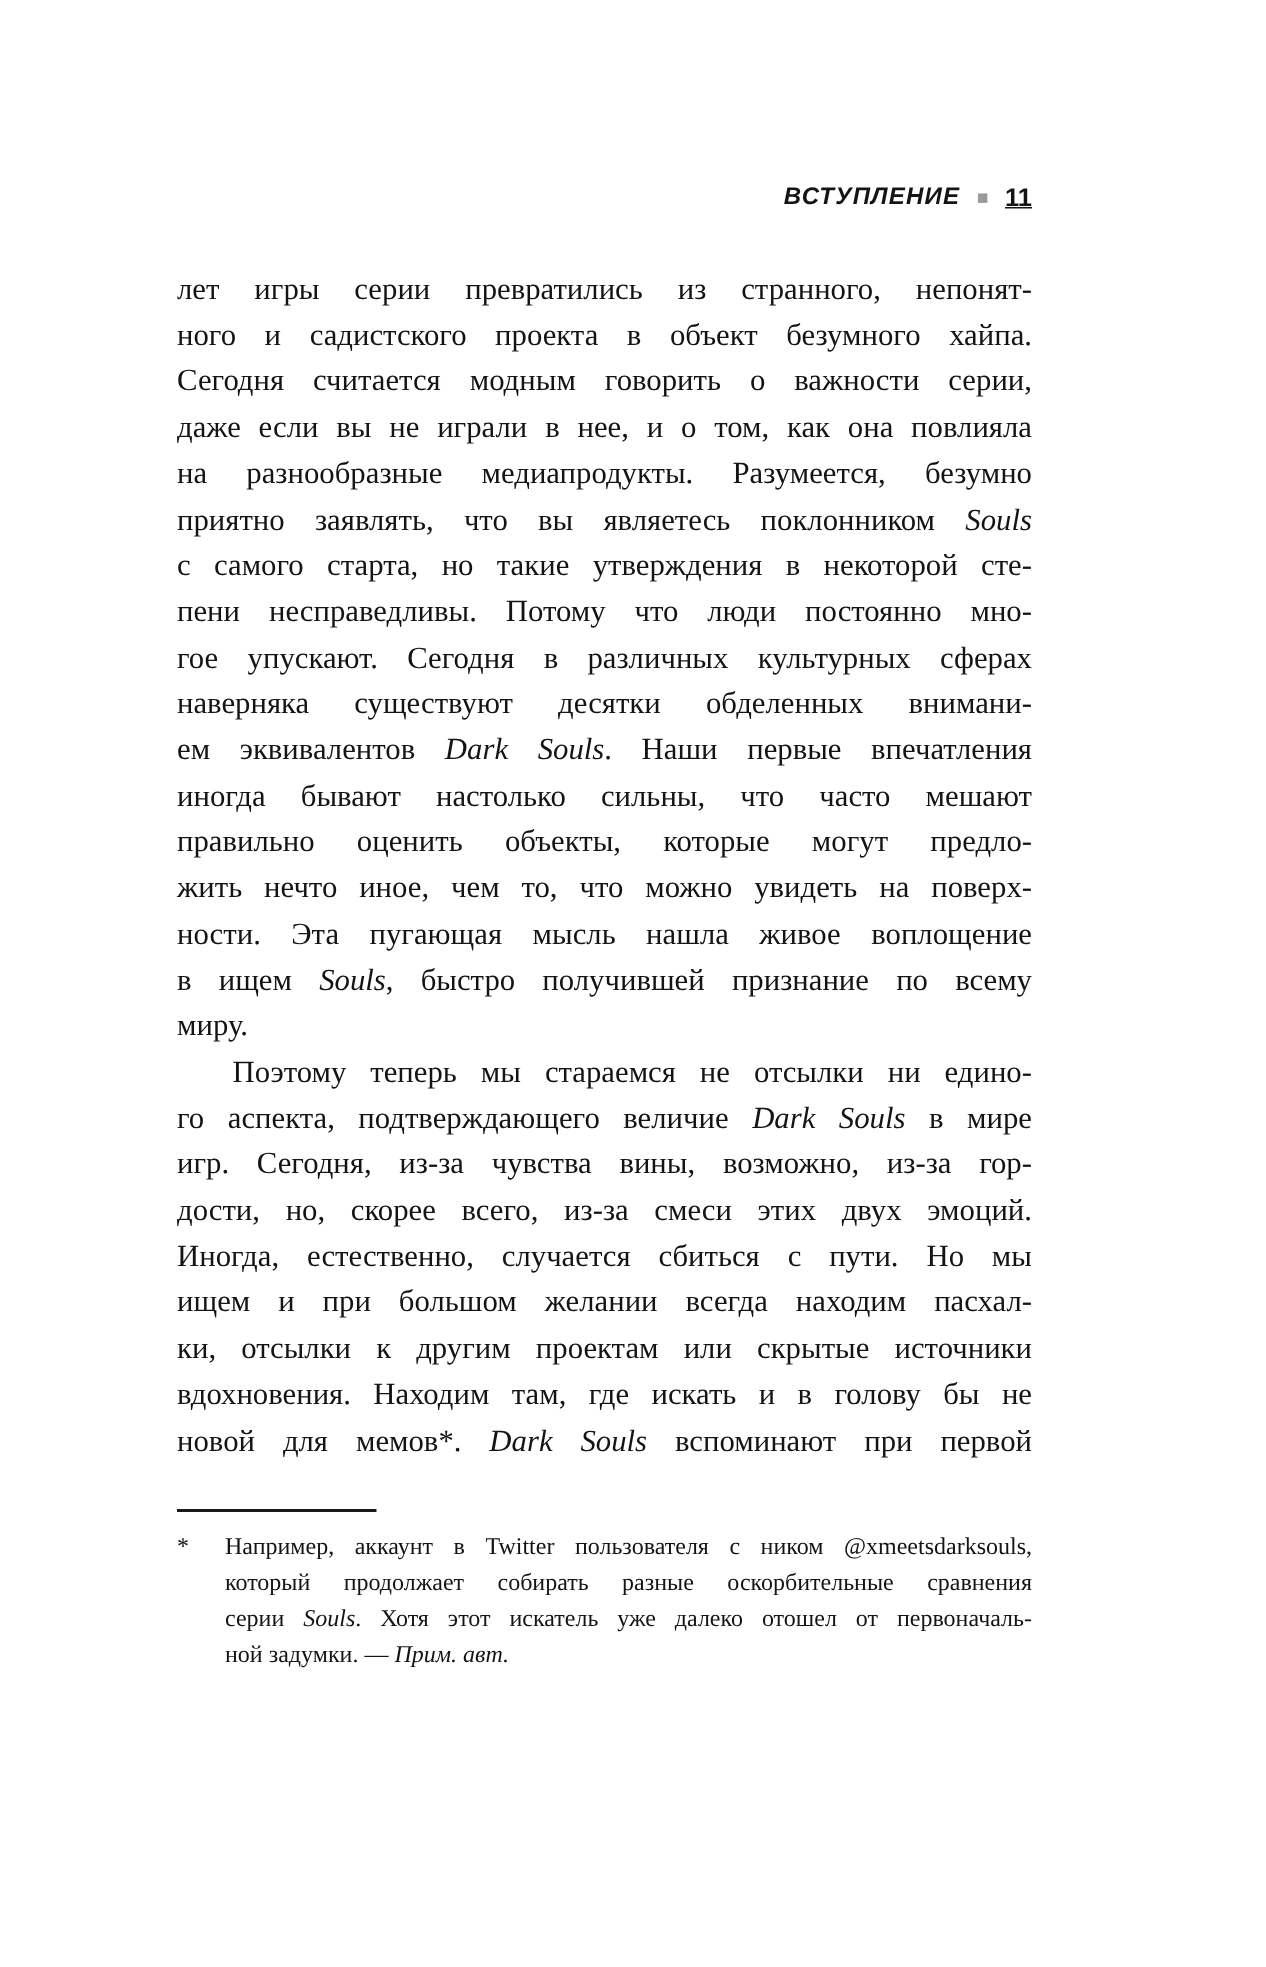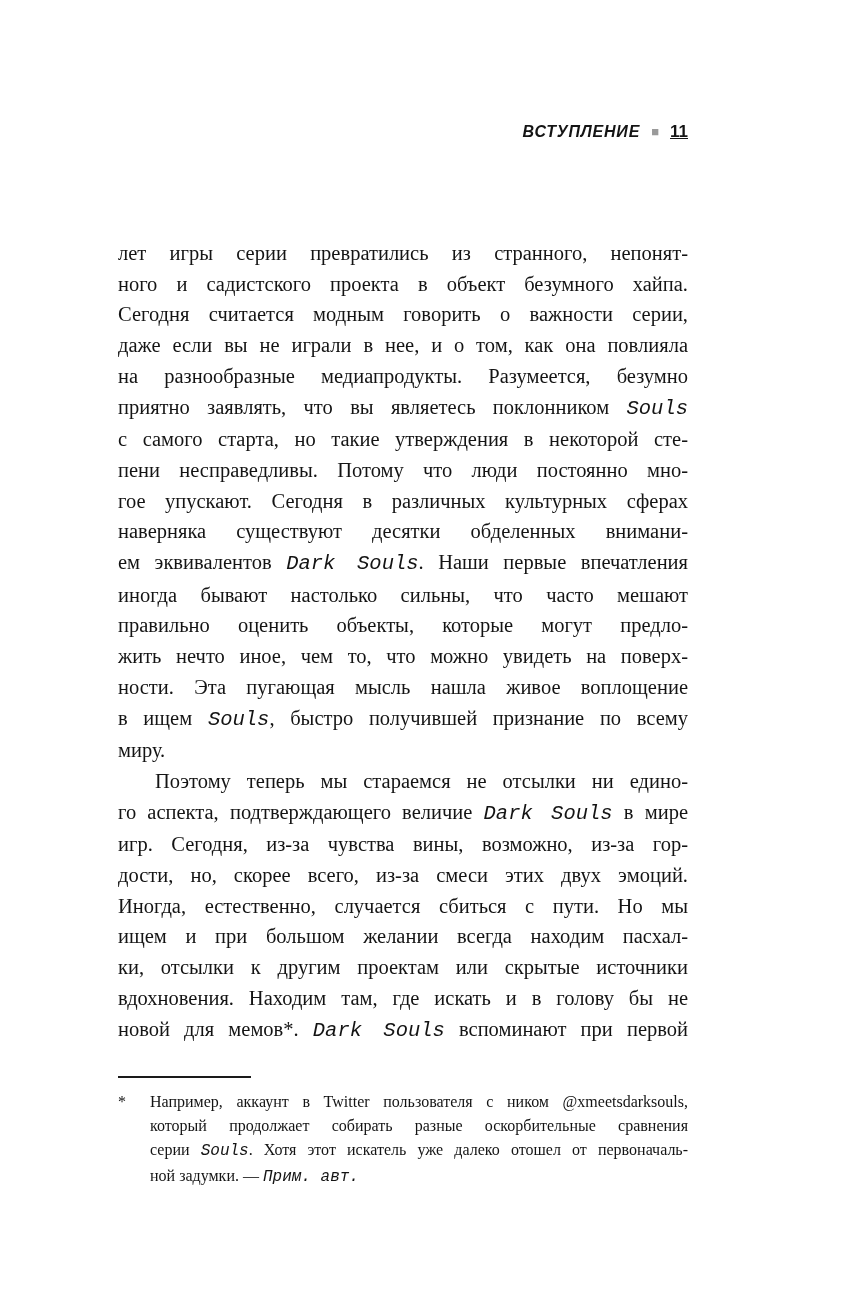--- a/index.html
+++ b/index.html
@@ -40,32 +40,32 @@
     font-style: normal;
     line-height: 1;
     transform: translateY(-1px);
   }
   .header-page-num {
     font-weight: bold;
     font-size: 17px;
     text-decoration: underline;
   }
   .body-text {
-    margin-top: 96px;
+    margin-top: 36px;
     font-size: 20.5px;
     line-height: 30.7px;
   }
   .line {
     text-align: justify;
     text-align-last: justify;
     white-space: nowrap;
   }
   .line.final { text-align-last: left; }
   .line.indent { padding-left: 37px; }
-  .it { font-style: italic; font-family: Liberation Mono, monospace; }
+  .it { font-style: italic; }
   .footnote-rule {
     margin-top: 30px;
     width: 133px;
     height: 2px;
     background: #1a1a1a;
   }
   .footnote {
     display: flex;
     margin-top: 12px;
     font-size: 16px;

